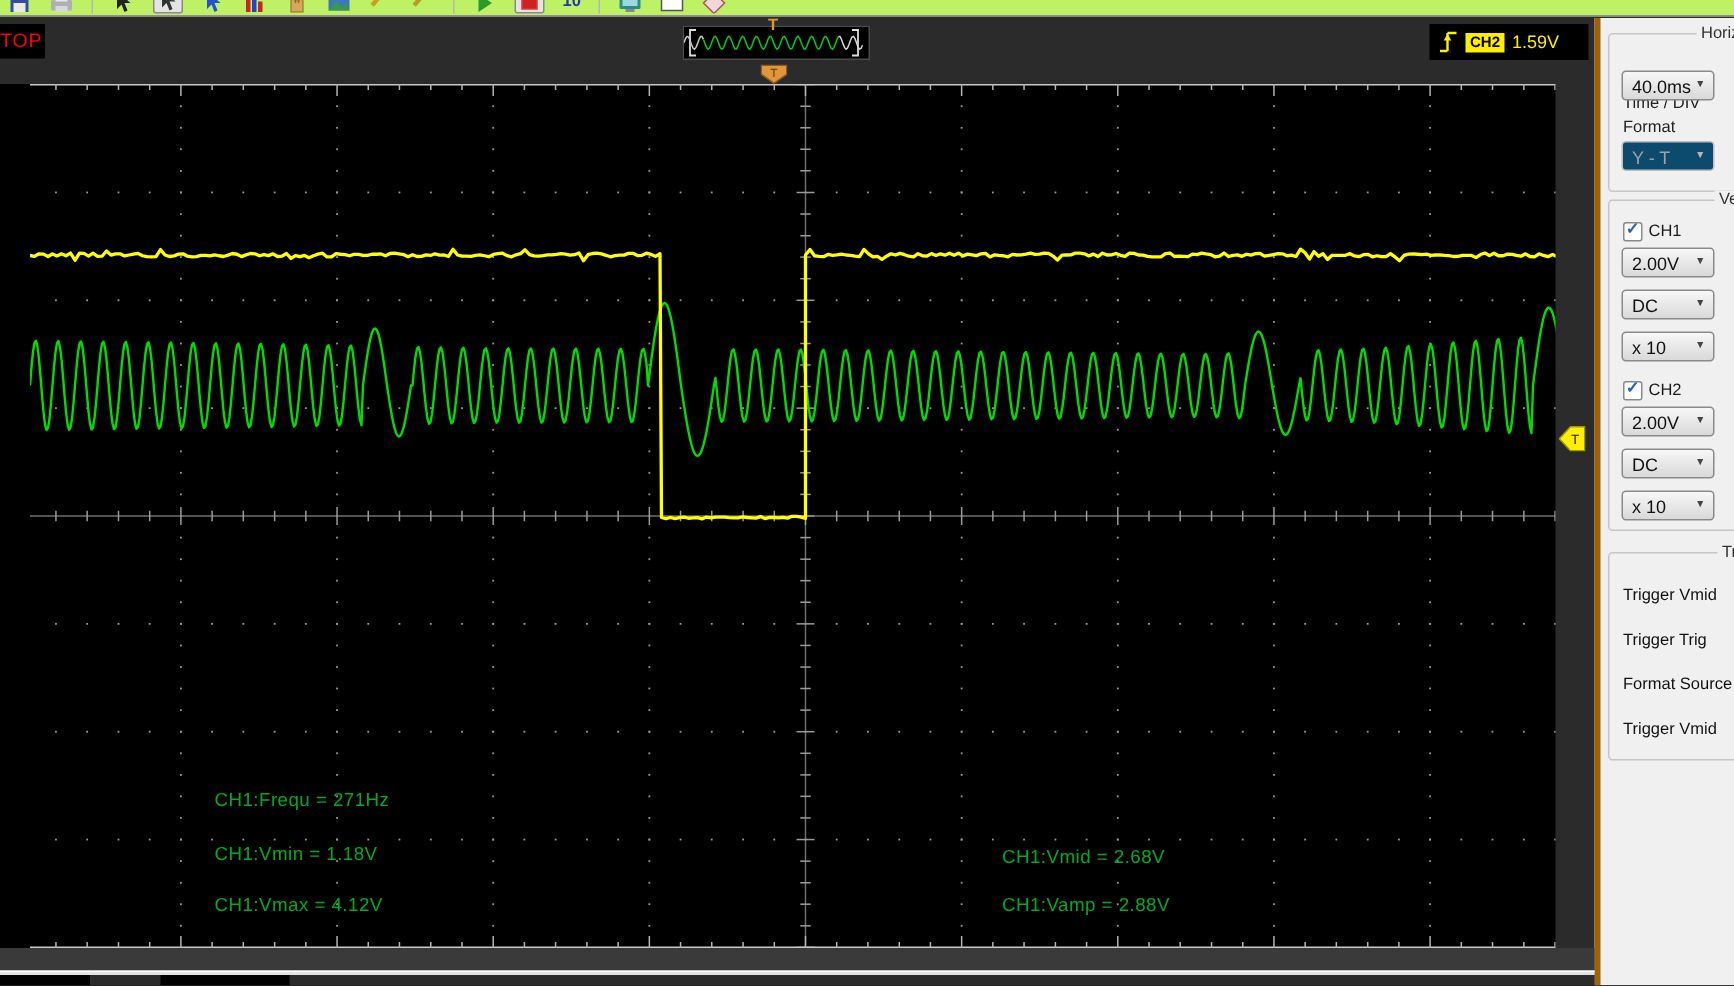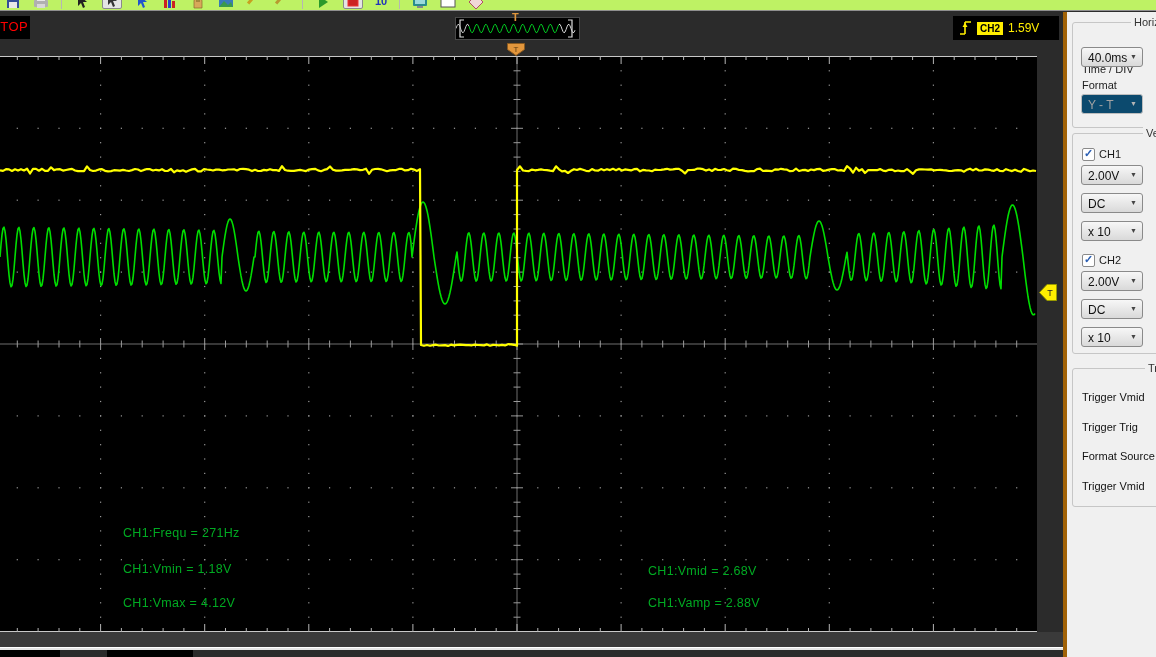--- a/index.html
+++ b/index.html
@@ -21,21 +21,21 @@
   .stop-box span{display:inline-block;margin-left:-9px;margin-top:3px;color:#ff0000;font-size:13px;letter-spacing:.5px;}
   .preview-box{position:absolute;left:455px;top:5px;width:125px;height:23px;background:#000;
                border:1px solid #4a4a4a;box-sizing:border-box;}
   .preview-t{position:absolute;left:512px;top:-1px;color:#e2963c;font-size:11px;font-weight:bold;}
   .trig-readout{position:absolute;left:953px;top:4px;width:106px;height:24px;background:#000;
                 display:flex;align-items:center;gap:5px;padding-left:6px;box-sizing:border-box;}
   .ch-badge{background:#ffee00;color:#000;font-size:10px;font-weight:bold;padding:1px 3px;line-height:11px;}
   .trig-level-text{color:#ffee00;font-size:12px;}
 
   
-  .scope{position:absolute;left:0;top:56px;width:1037px;height:576px;background:#000;}
+  .scope{position:absolute;left:0;top:56px;width:1037px;height:576px;background:#000;padding-left:20px;}
   .right-gap{position:absolute;left:1037px;top:56px;width:26px;height:576px;background:#2b2b2b;}
   .tpos-marker{position:absolute;left:507px;top:43px;width:18px;height:13px;}
   .tlev-marker{position:absolute;left:1039px;top:284px;width:18px;height:17px;}
 
   
   .panel{position:absolute;left:1063px;top:12px;width:98px;height:645px;background:#f0f0f0;
          border-left:4px solid #a16207;box-sizing:border-box;font-size:11px;color:#1a1a1a;}
   .group{position:absolute;left:5px;width:140px;border:1px solid #c6c6c6;border-radius:3px;}
   .group-label{position:absolute;top:-7px;background:#f0f0f0;padding:0 3px;font-size:11px;color:#333;}
   .fld-label{position:absolute;left:9px;font-size:11px;color:#222;}

